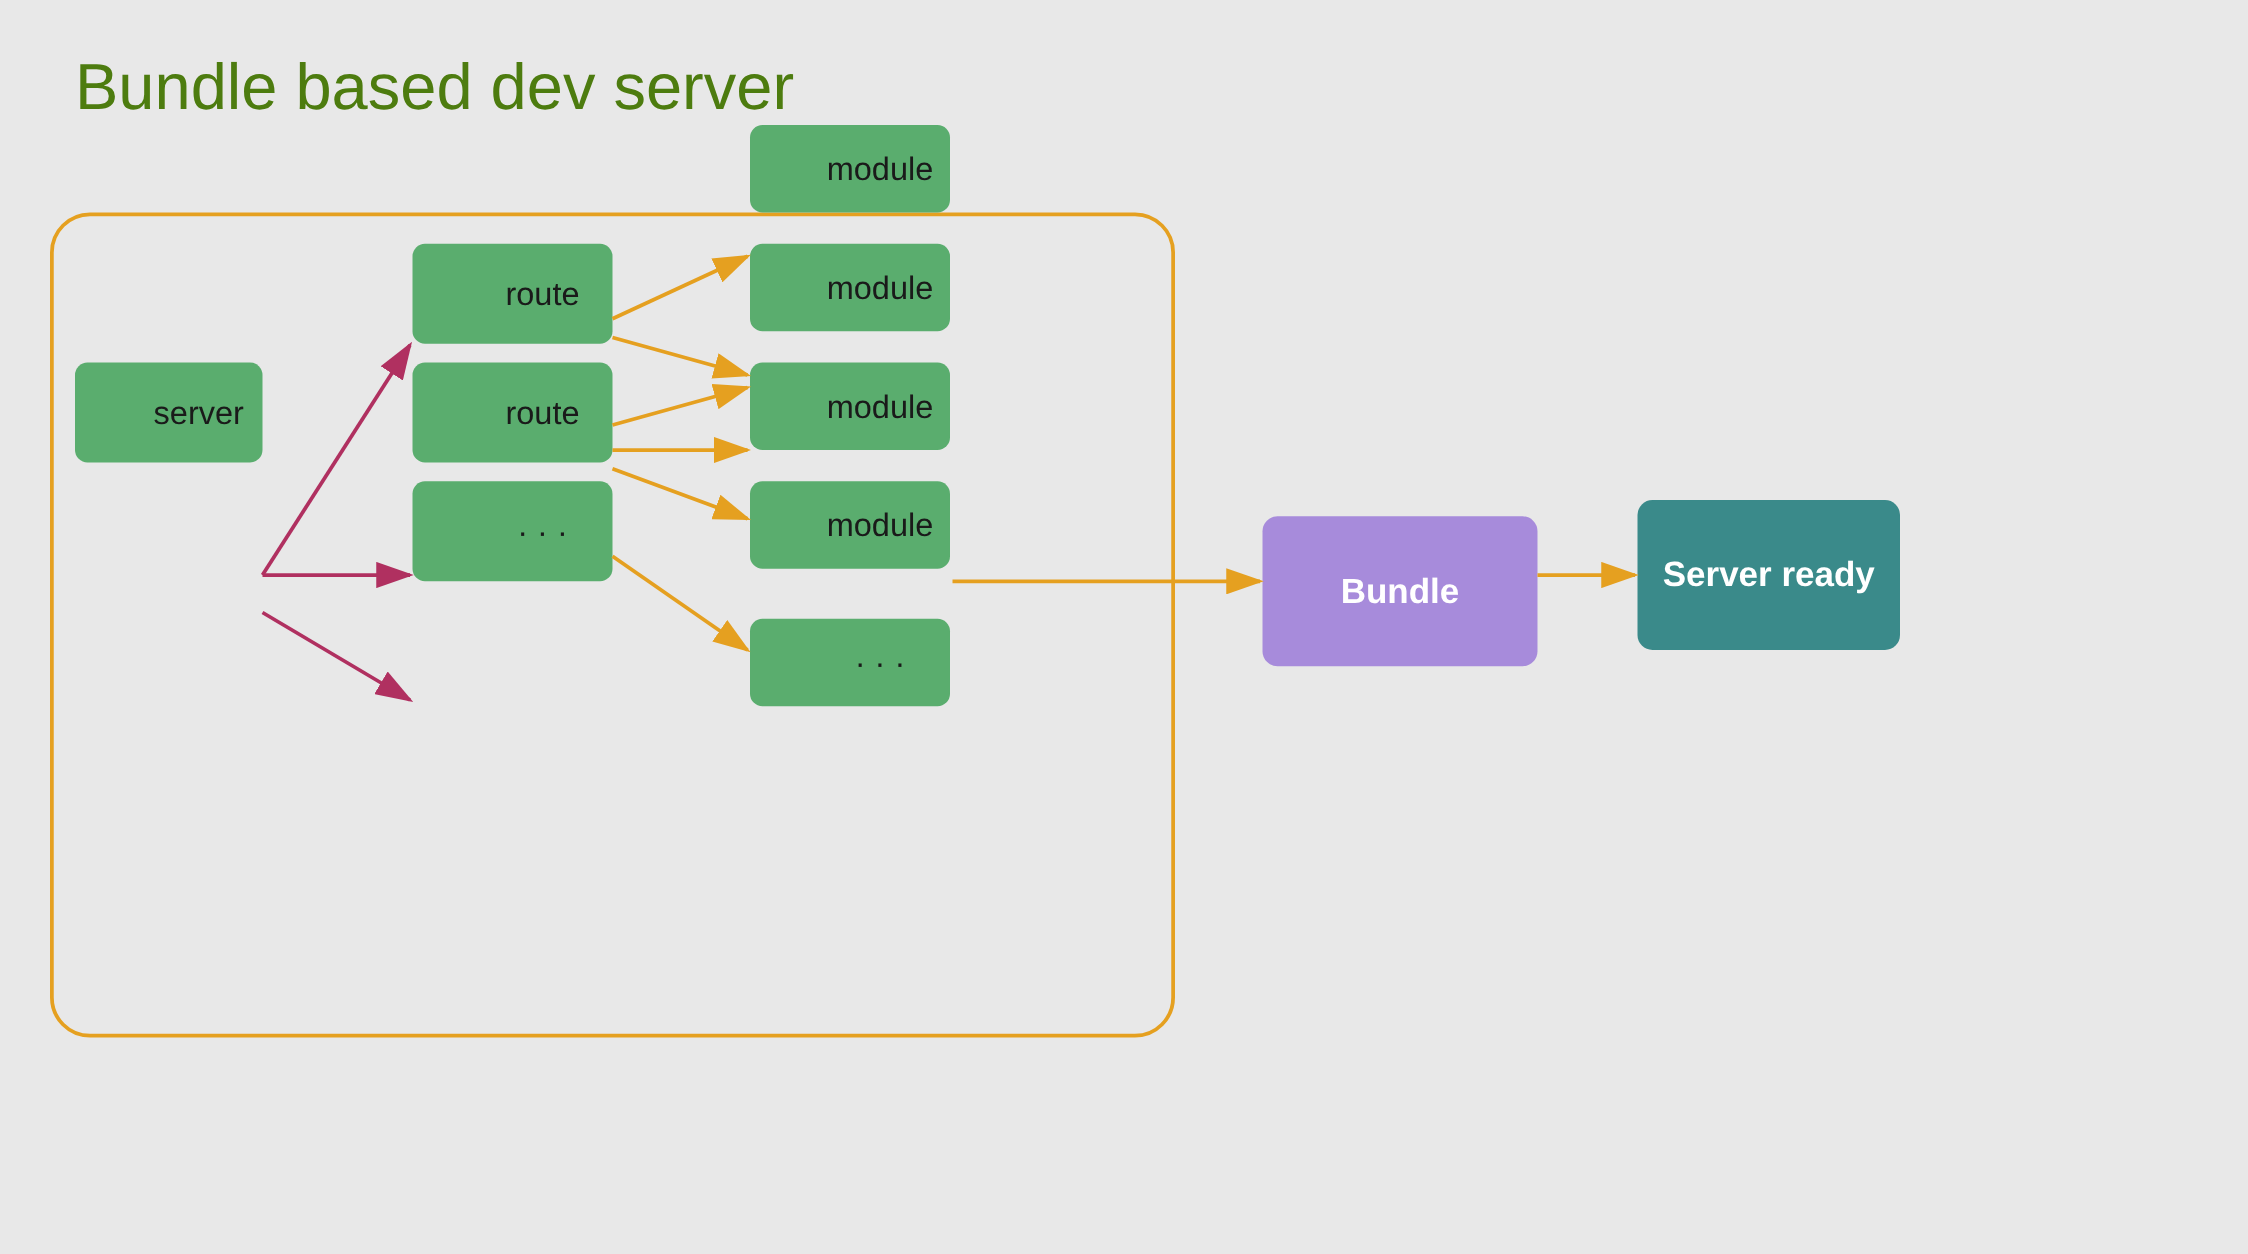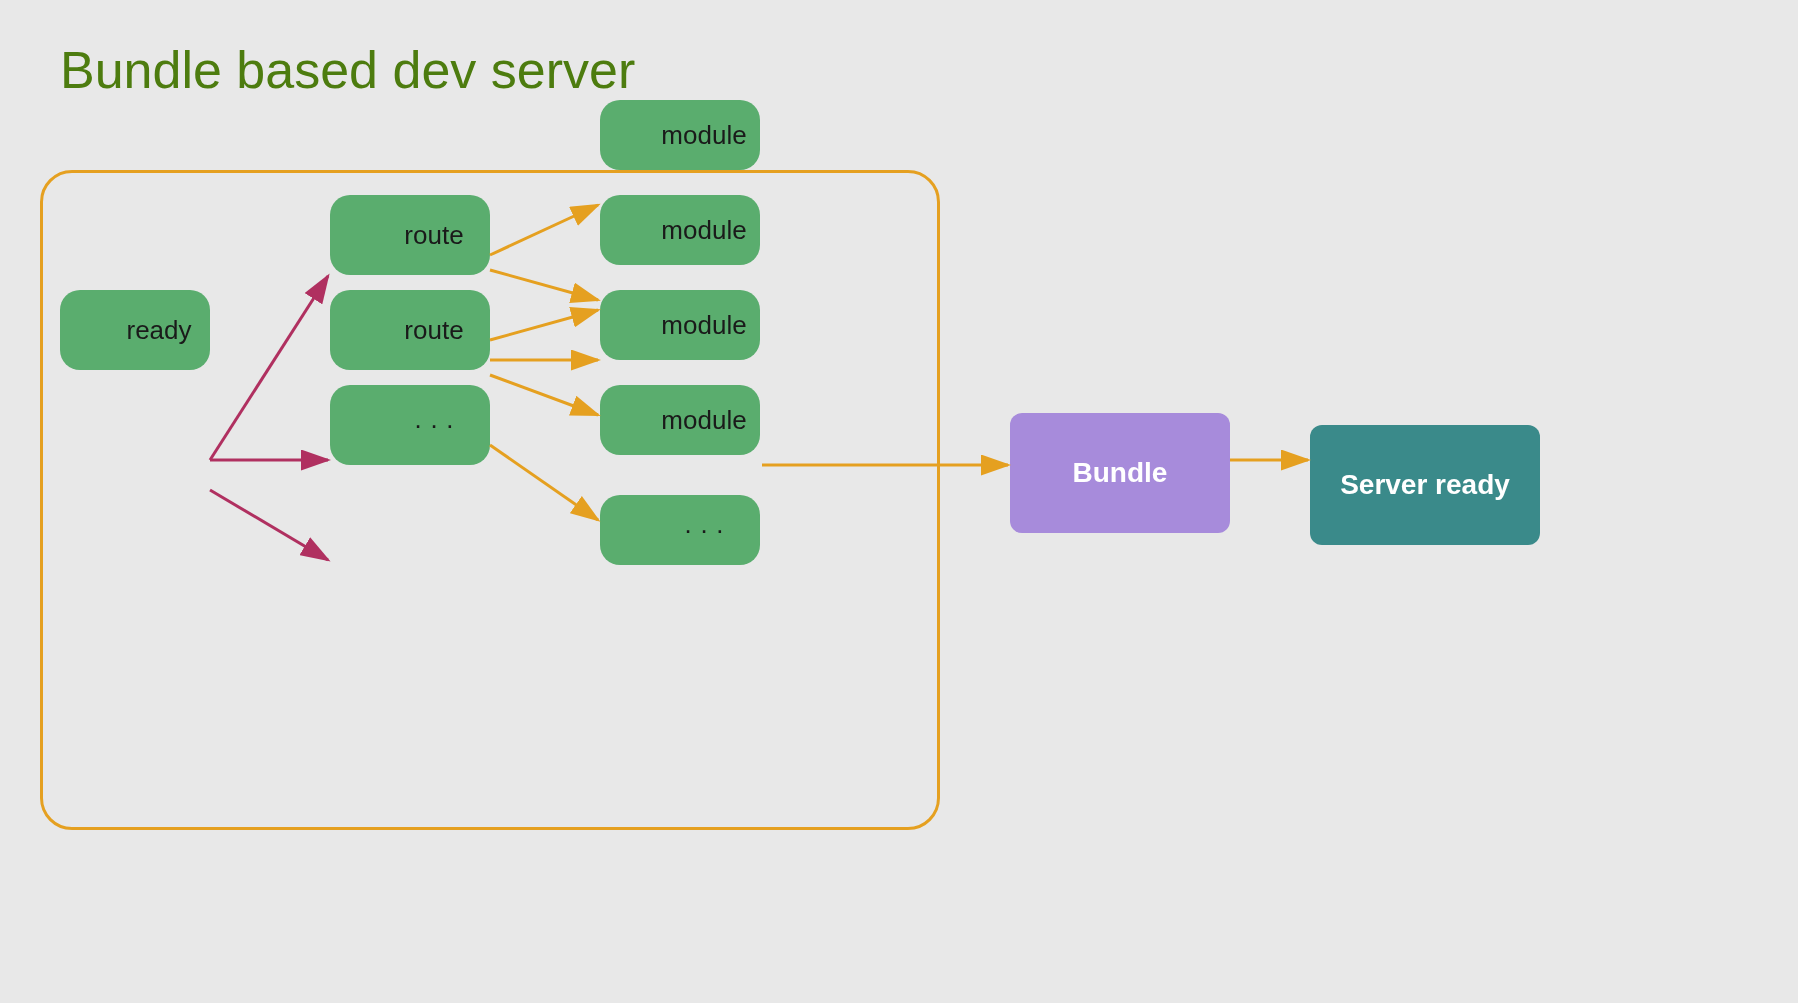--- a/index.html
+++ b/index.html
@@ -30,21 +30,21 @@
       width: 900px;
       height: 660px;
       border: 3px solid #e5a020;
       border-radius: 32px;
       background: transparent;
     }
 
     
     .node {
       position: absolute;
-      border-radius: 20px;
+      border-radius: 10px;
       display: flex;
       align-items: center;
       justify-content: center;
       font-size: 26px;
       font-weight: 500;
       color: #1a1a1a;
       padding-left: 48px;
     }
 
     .node-green {
@@ -131,54 +131,53 @@
       font-weight: 600;
       color: white;
       margin-top: 13px;
     }
 
     
     .server-ready-node {
       position: absolute;
       top: 400px;
       left: 1310px;
-      width: 230px;
+      width: 210px;
       height: 120px;
       border-radius: 12px;
       background-color: #3a8a8a;
       display: flex;
       align-items: center;
       justify-content: center;
       font-size: 28px;
       font-weight: 700;
       color: white;
       text-align: center;
       line-height: 1.2;
-      margin-top: 25px;
     }
 
     
     .arrows-svg {
       position: absolute;
       top: 0;
       left: 0;
       width: 1798px;
       height: 1003px;
       pointer-events: none;
     }
   </style>
 </head>
 <body>
 
 <h1 class="page-title">Bundle based dev server</h1>
 
 <div class="bundle-box">
 </div>
 
-<div class="node node-green node-entry">ready</div>
+<div class="node node-green node-entry">server</div>
 
 <div class="node node-green node-route1">route</div>
 
 <div class="node node-green node-route2">route</div>
 
 <div class="node node-green node-dots1">· · ·</div>
 
 <div class="node node-green node-module1">module</div>
 
 <div class="node node-green node-module2">module</div>

